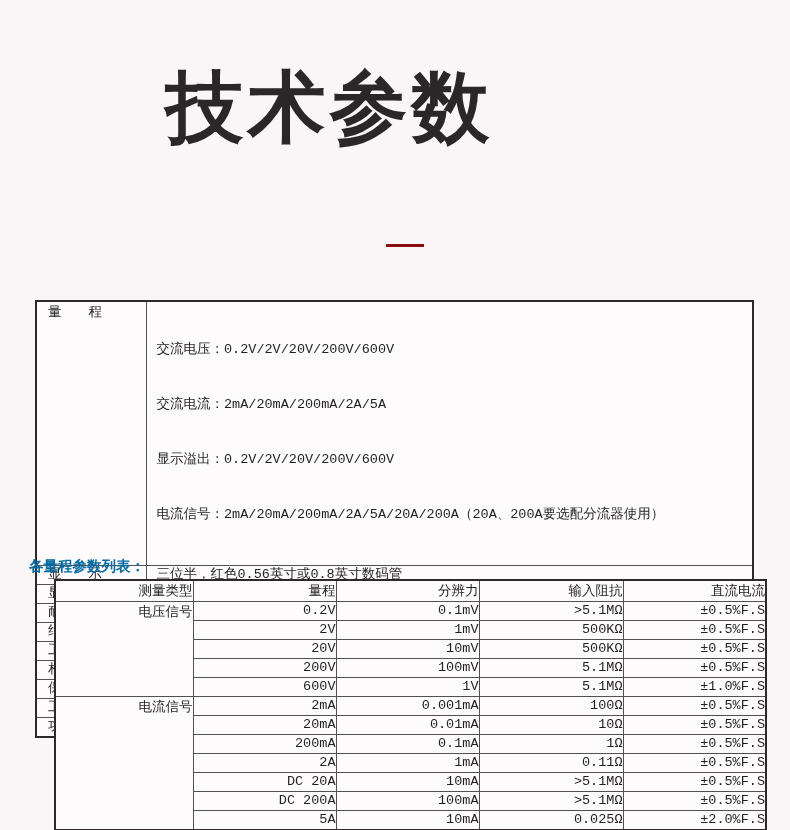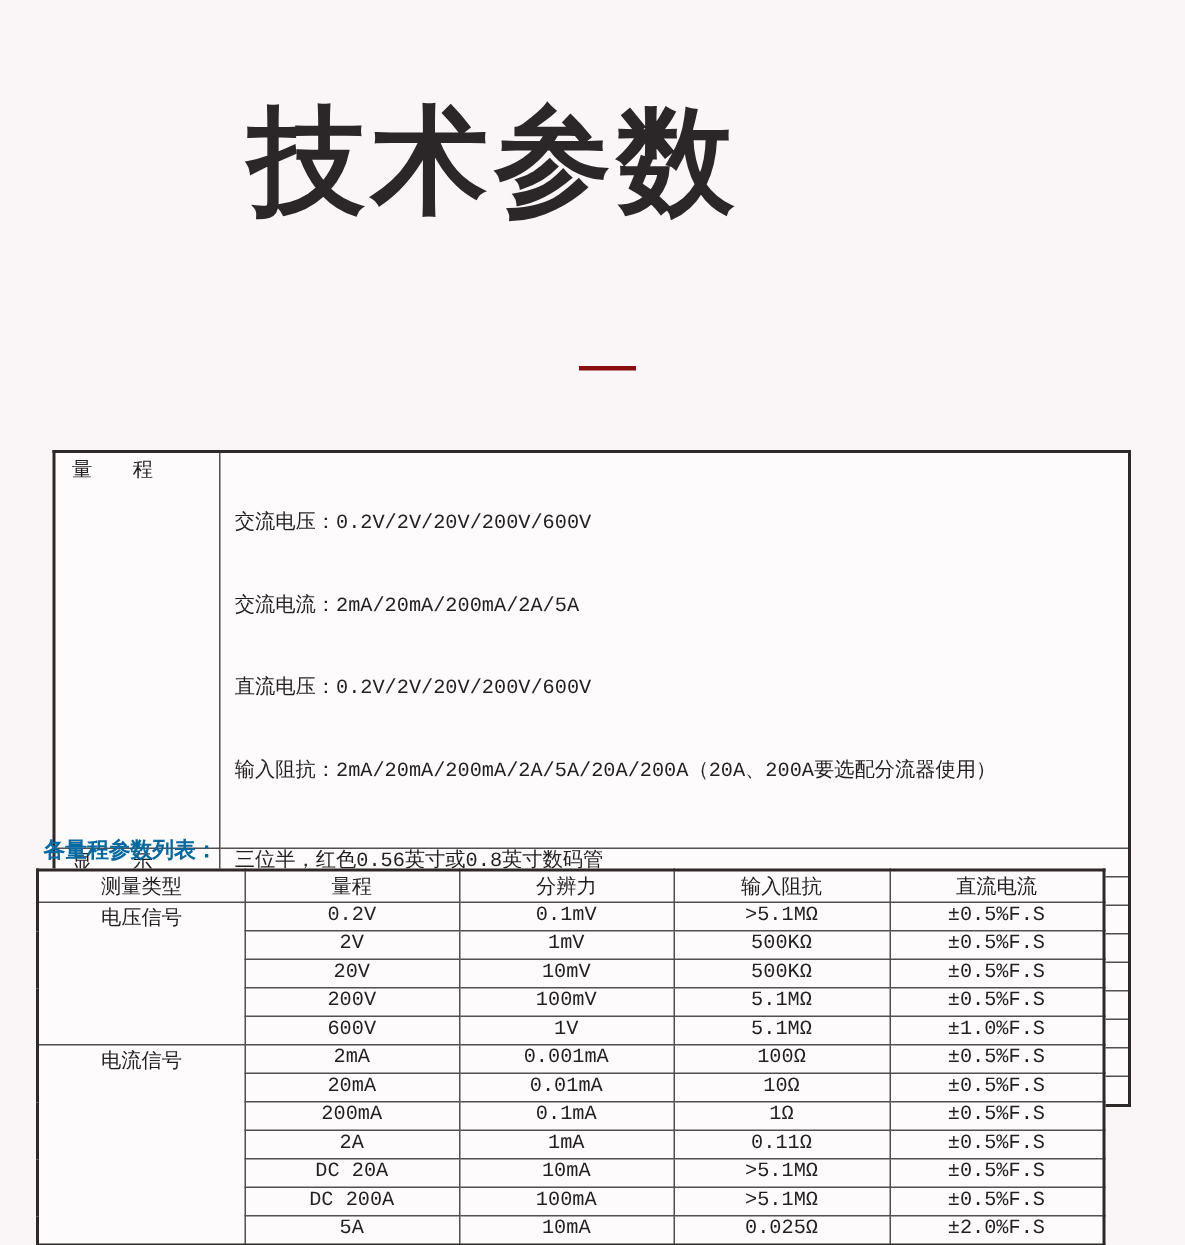--- a/index.html
+++ b/index.html
@@ -49,21 +49,21 @@
     padding: 0;
     height: 17.8px;
     line-height: 18px;
     white-space: pre-wrap;
     overflow: hidden;
     vertical-align: middle;
     font-family: "Liberation Mono", "DejaVu Sans Mono", monospace;
   }
   table.spec-table td.lbl {
     padding-left: 11px;
-    font-family: Liberation Sans, sans-serif;
+    font-family: Liberation Mono, monospace;
   }
   table.spec-table td.val { padding-left: 10px; margin-top: 24px; }
   table.spec-table tr.multi td {
     height: auto;
     vertical-align: top;
     padding-top: 2px;
     padding-bottom: 3px;
     line-height: 18.4px;
   }
 
@@ -72,28 +72,28 @@
     position: absolute;
     left: 29px; top: 557px;
     font-size: 14.5px;
     font-weight: bold;
     color: #0369a1;
   }
 
   
   table.range-table {
     position: absolute;
-    left: 24px; top: 579px;
+    left: 54px; top: 579px;
     width: 711px;
     border-collapse: collapse;
     table-layout: fixed;
     background: #fdfbfb;
     border: 2px solid #2e2829;
     font-size: 13.5px;
-    text-align: center;
+    text-align: right;
   }
   table.range-table th, table.range-table td {
     border: 1px solid #544e4f;
     padding: 0;
     height: 17.9px;
     line-height: 18px;
     overflow: hidden;
     font-weight: normal;
     font-family: "Liberation Mono", "DejaVu Sans Mono", monospace;
   }
@@ -118,22 +118,22 @@
   <colgroup>
       <col style="width:110px">
       <col style="width:607px">
     </colgroup>
   <tbody>
     <tr class="multi">
       <td class="lbl">量　　程</td>
       <td class="val">
         <div>交流电压：0.2V/2V/20V/200V/600V</div>
         <div>交流电流：2mA/20mA/200mA/2A/5A</div>
-        <div>直流电压：0.2V/2V/20V/200V/600V</div>
-        <div>输入阻抗：2mA/20mA/200mA/2A/5A/20A/200A（20A、200A要选配分流器使用）</div>
+        <div>显示溢出：0.2V/2V/20V/200V/600V</div>
+        <div>电流信号：2mA/20mA/200mA/2A/5A/20A/200A（20A、200A要选配分流器使用）</div>
       </td>
     </tr>
     <tr>
       <td class="lbl">显　　示</td>
       <td class="val">三位半，红色0.56英寸或0.8英寸数码管</td>
     </tr>
     <tr>
       <td class="lbl">显示溢出</td>
       <td class="val">“-1” 或 “1”</td>
     </tr>

